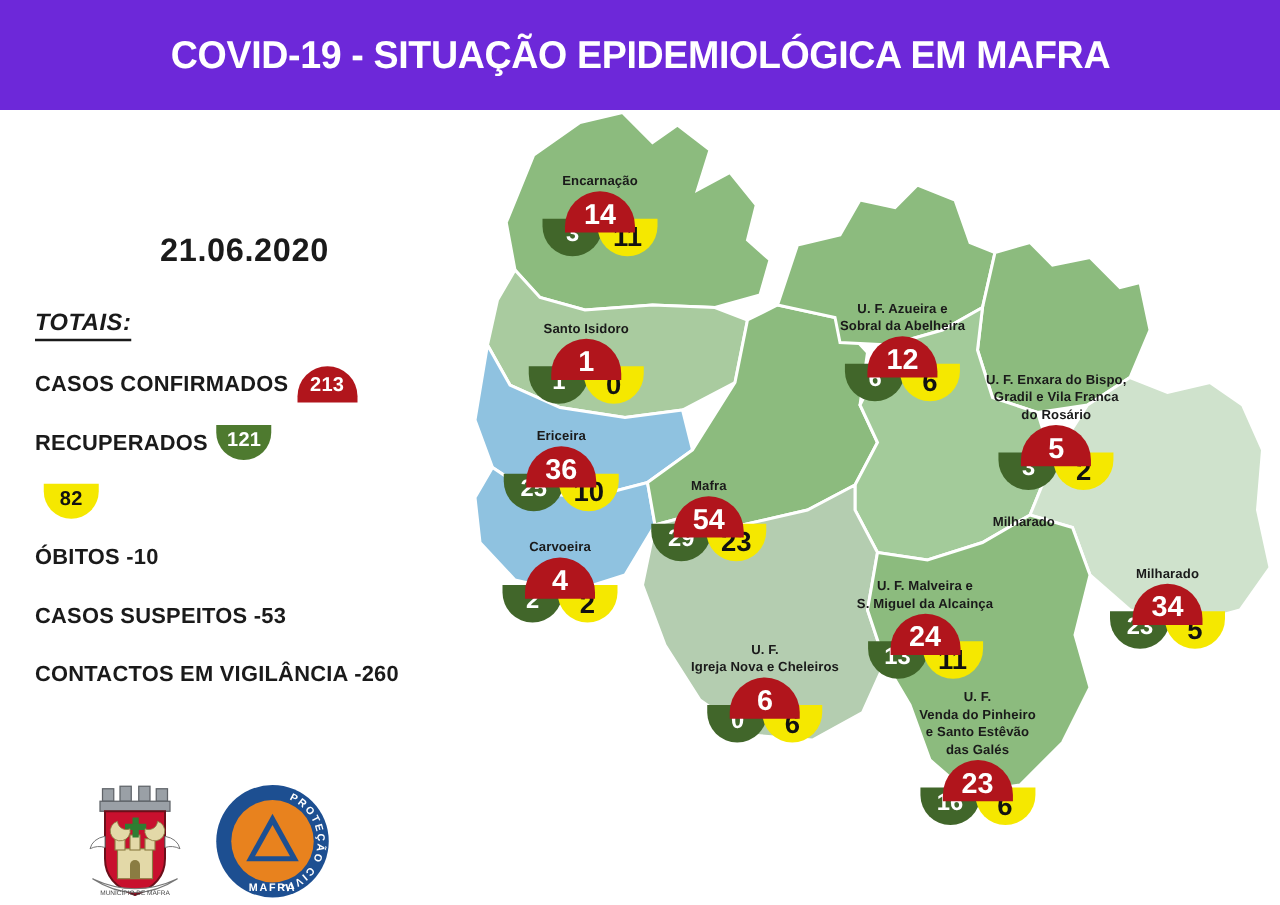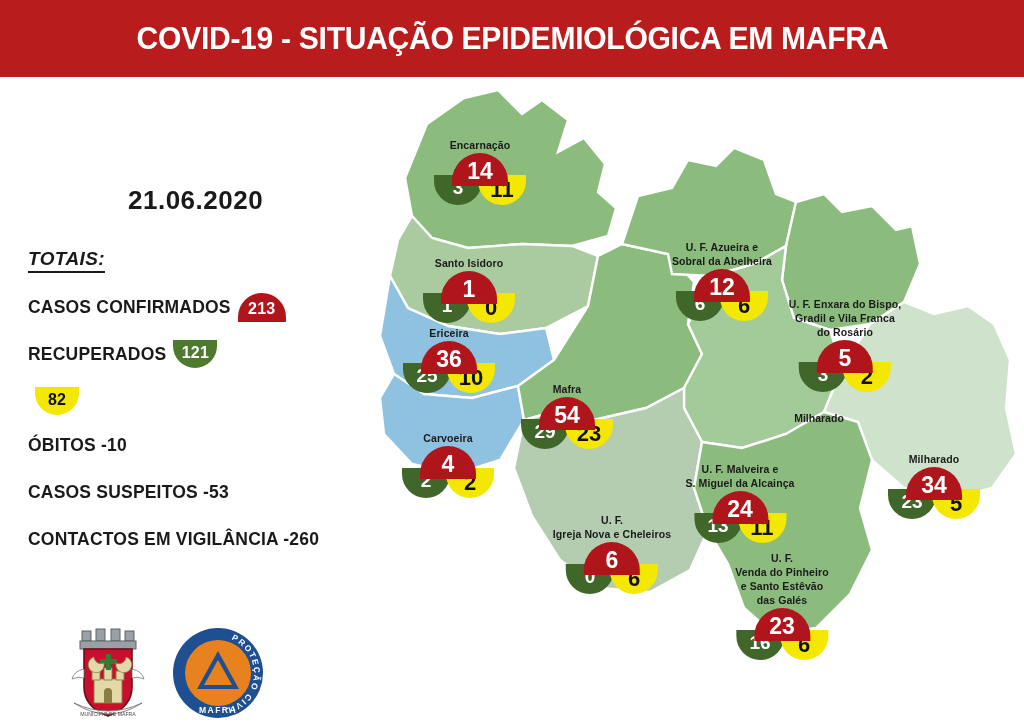--- a/index.html
+++ b/index.html
@@ -8,22 +8,22 @@
     width:1024px;height:724px;
     background:#ffffff;
     font-family:"Liberation Sans","DejaVu Sans",sans-serif;
     overflow:hidden;
     position:relative;
   }
   #root{position:relative;width:1024px;height:724px;}
 
   
   .header{
-    position:absolute;left:0;top:0;width:1024px;height:77px;
-    background:#b91c1c;
+    position:absolute;left:0;top:0;width:1024px;height:88px;
+    background:#6d28d9;
     display:flex;align-items:center;justify-content:center;
   }
   .header-title{
     color:#ffffff;
     font-size:31px;
     font-weight:bold;
     letter-spacing:-0.3px;
     font-family:"Liberation Sans","DejaVu Sans",sans-serif;
     text-align:center;
     white-space:nowrap;
@@ -265,21 +265,21 @@
 
     <div class="marker" style="left:97px;top:189px">
       <div class="marker-label">Santo Isidoro</div>
       <div class="marker-graphic">
         <div class="m-green">1</div>
         <div class="m-yellow">0</div>
         <div class="m-red">1</div>
       </div>
     </div>
 
-    <div class="marker" style="left:77px;top:259px">
+    <div class="marker" style="left:77px;top:275px">
       <div class="marker-label">Ericeira</div>
       <div class="marker-graphic">
         <div class="m-green">25</div>
         <div class="m-yellow">10</div>
         <div class="m-red">36</div>
       </div>
     </div>
 
     <div class="marker" style="left:76px;top:364px">
       <div class="marker-label">Carvoeira</div>

